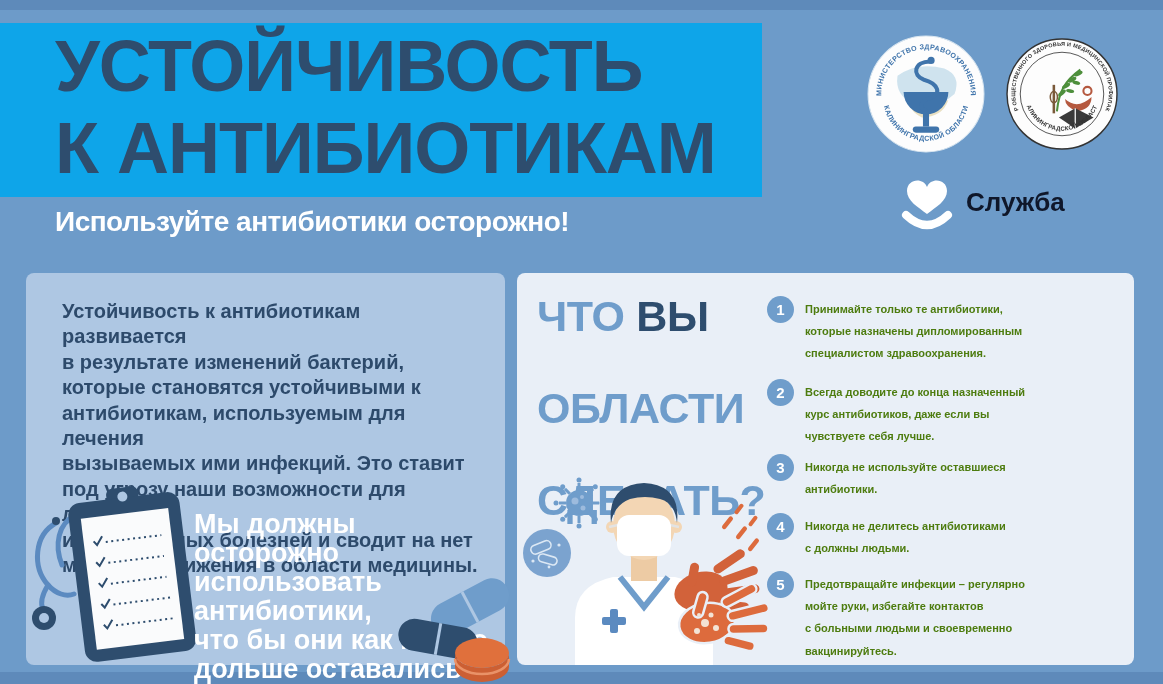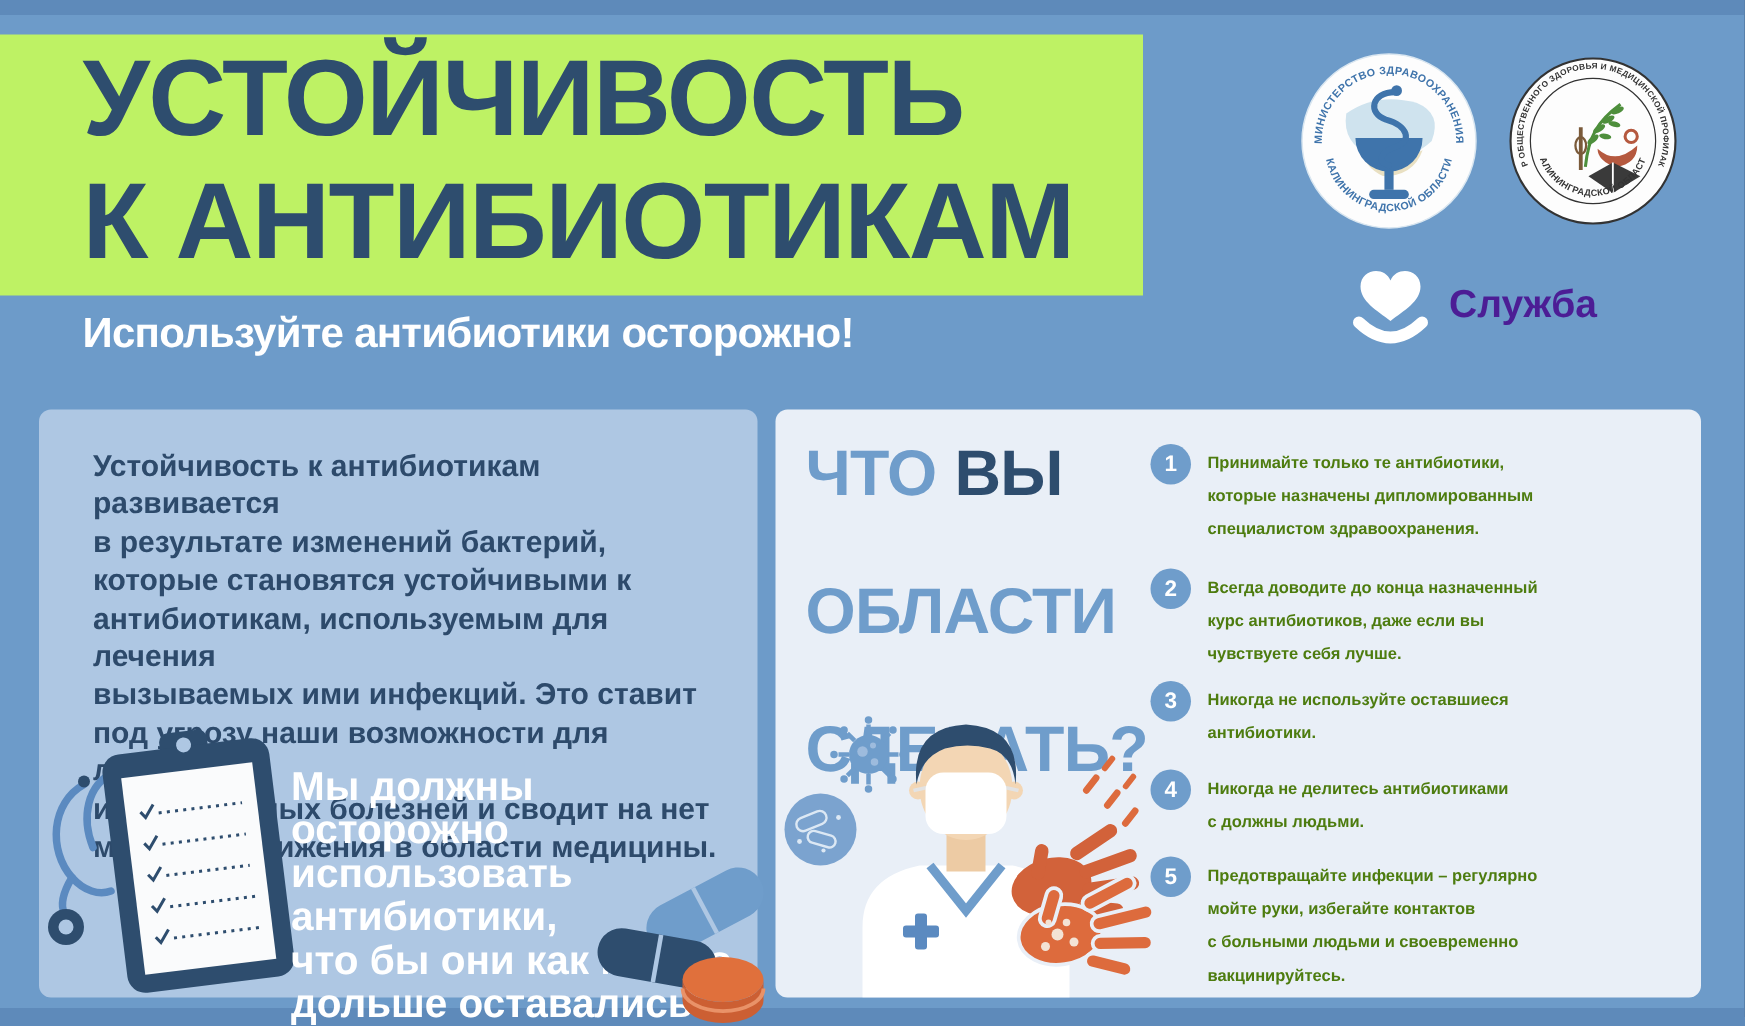--- a/index.html
+++ b/index.html
@@ -6,38 +6,38 @@
   *{box-sizing:border-box;}
   .poster{
     position:relative;width:1163px;height:684px;overflow:hidden;
     background:#6d9bc9;
     font-family:"Liberation Sans", sans-serif;
   }
   .strip{position:absolute;left:0;width:1163px;background:#5e8aba;}
   .strip.top{top:0;height:10px;}
   .strip.bottom{bottom:0;height:12px;}
 
-  .title-box{position:absolute;left:0;top:23px;width:762px;height:174px;background:#bef264;}
+  .title-box{position:absolute;left:0;top:23px;width:762px;height:174px;background:#0ea5e9;}
   .title{
     position:absolute;left:55px;top:2px;
     font-size:72px;line-height:82px;font-weight:700;letter-spacing:-1px;
     color:#2e4d6e;white-space:pre-line;
   }
   .subtitle{
     position:absolute;left:55px;top:206px;
     font-size:28px;font-weight:700;color:#ffffff;letter-spacing:-0.5px;
   }
 
   .logo{position:absolute;}
   .logo.ministry{left:867px;top:35px;width:118px;height:118px;}
   .logo.center{left:1006px;top:38px;width:112px;height:112px;}
 
   .health-service{position:absolute;left:900px;top:170px;width:240px;height:64px;display:flex;align-items:center;}
   .hs-icon{width:54px;height:58px;flex:0 0 auto;}
-  .hs-text{margin-left:12px;font-size:26px;line-height:28px;font-weight:700;color:#4c1d95;}
+  .hs-text{margin-left:12px;font-size:26px;line-height:28px;font-weight:700;color:#0f172a;}
 
   .panel{position:absolute;top:273px;height:392px;border-radius:8px;}
   .panel.left{left:26px;width:479px;background:#aec7e3;}
   .panel.right{left:517px;width:617px;background:#e9eff7;}
 
   .left-paragraph{
     position:absolute;left:36px;top:26px;width:424px;
     font-size:20px;line-height:25.4px;font-weight:700;color:#2d4a6b;
     white-space:pre-line;
   }

